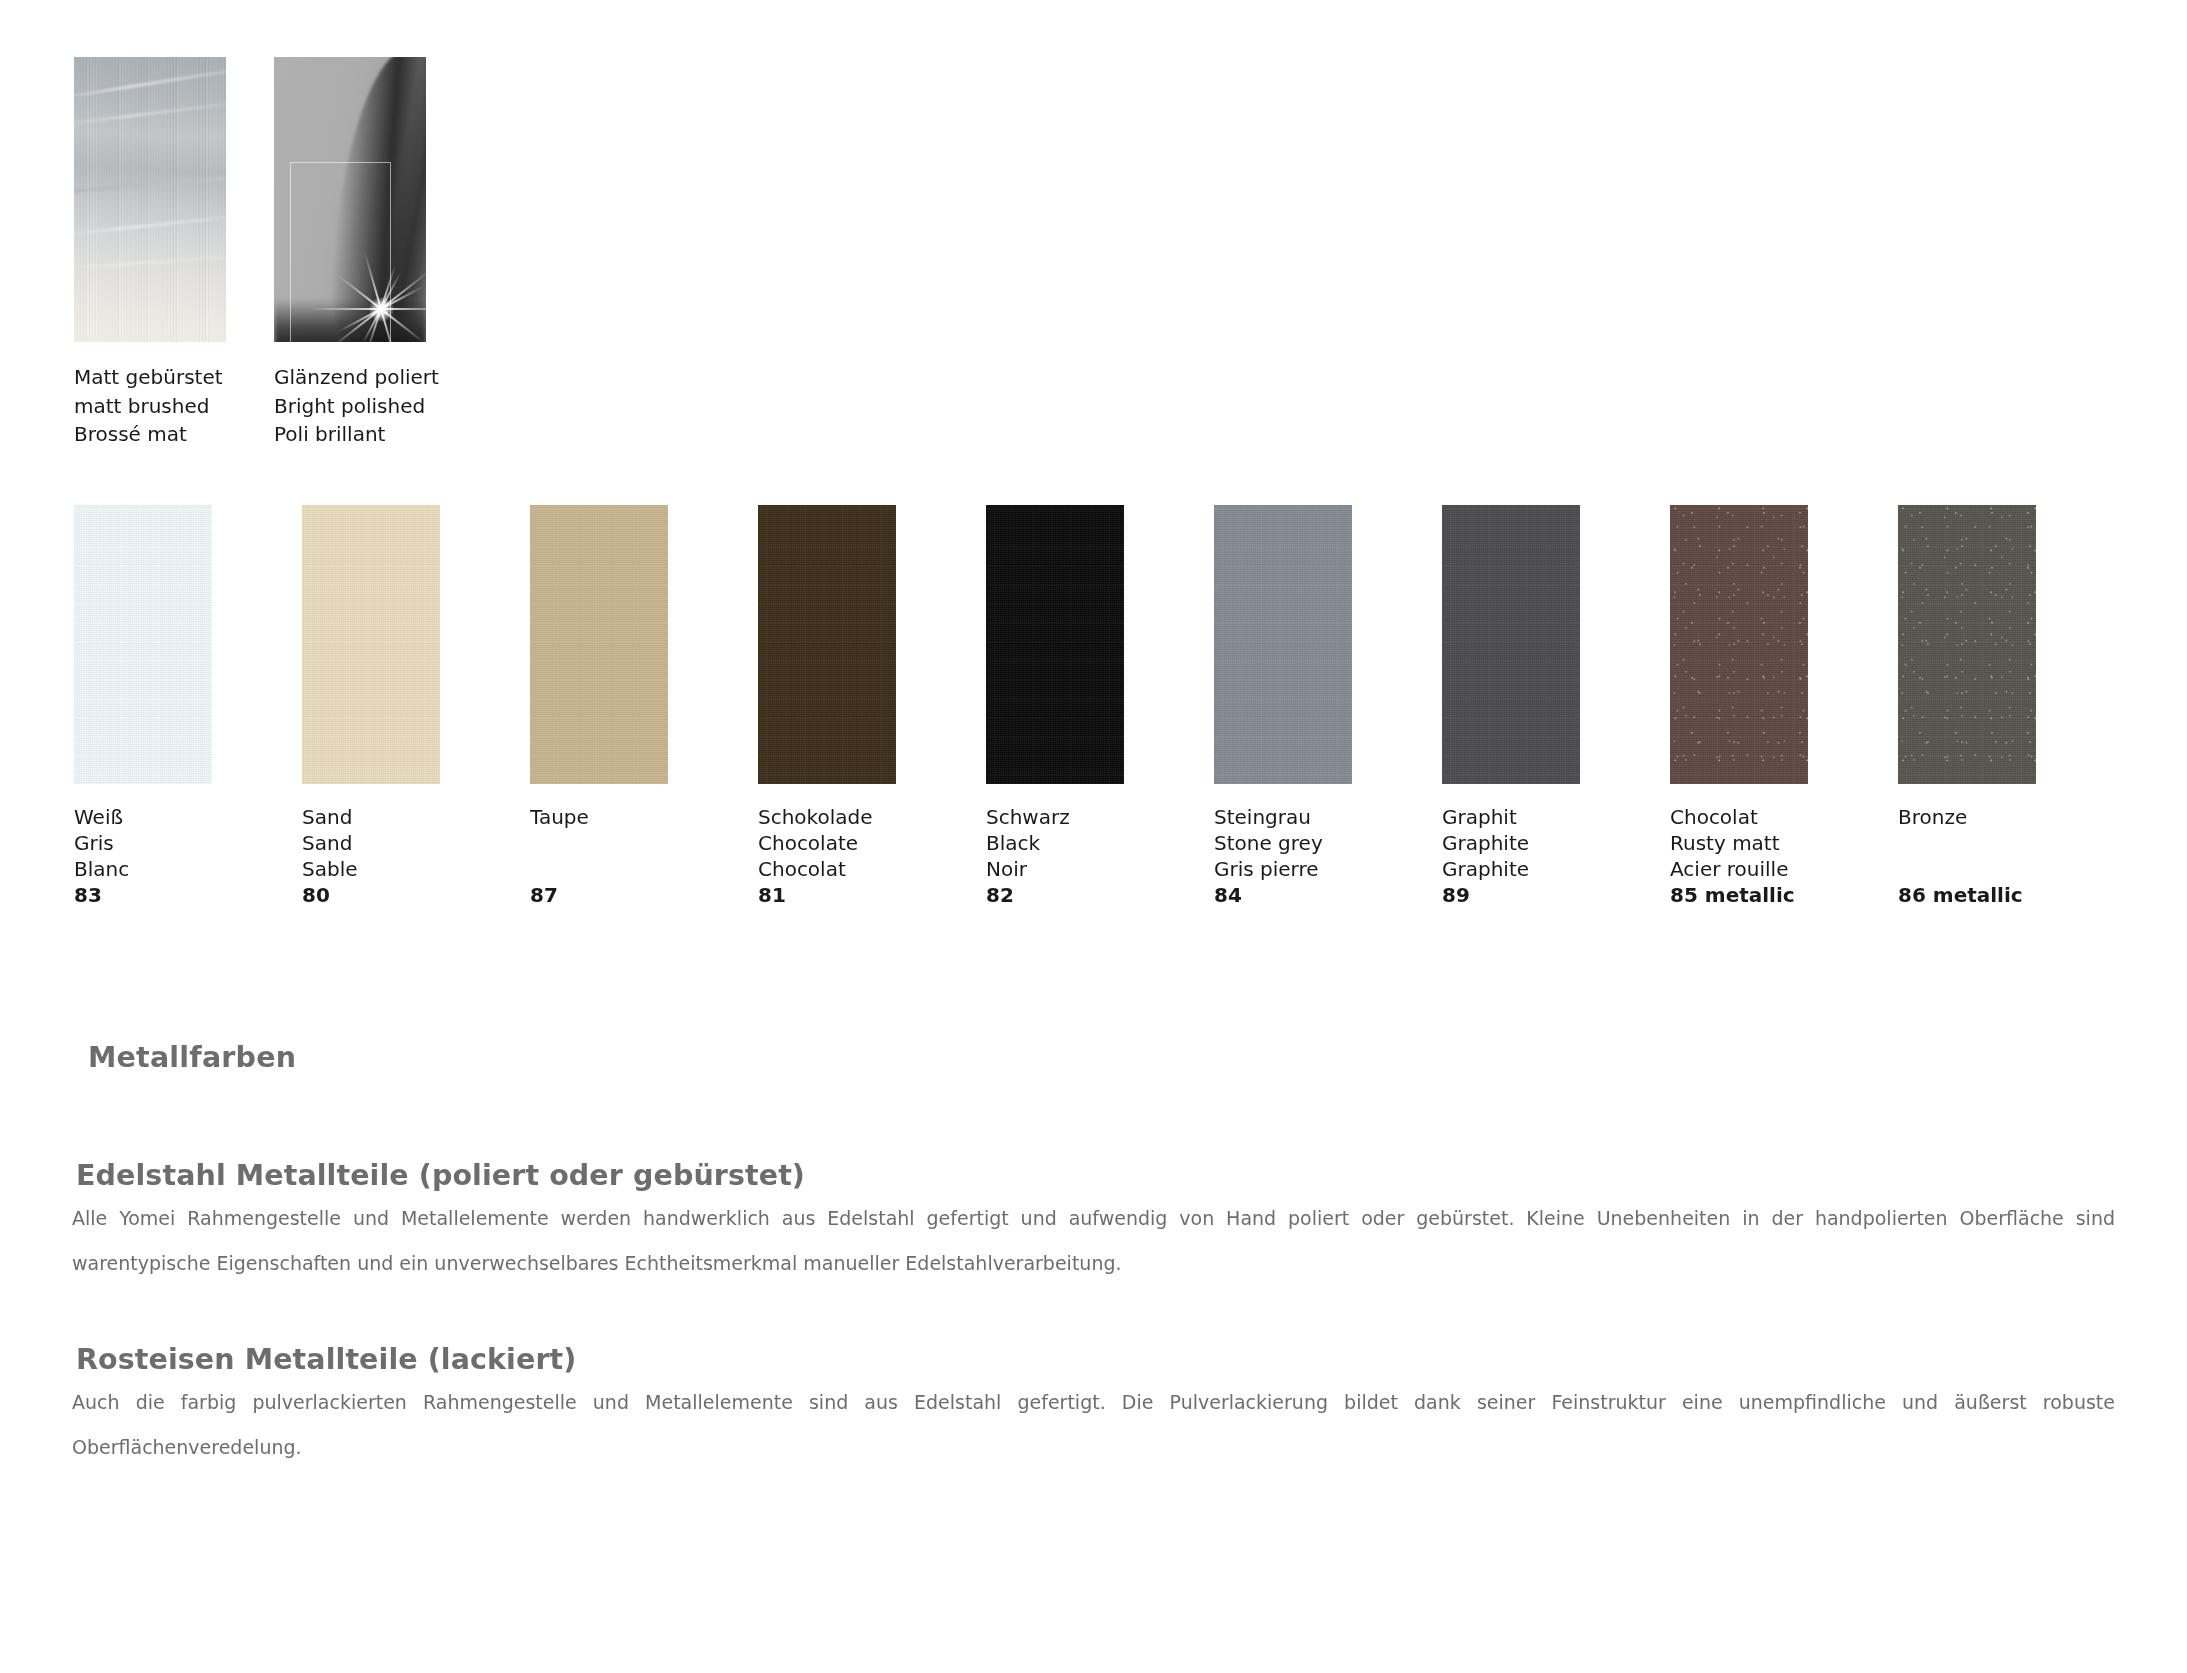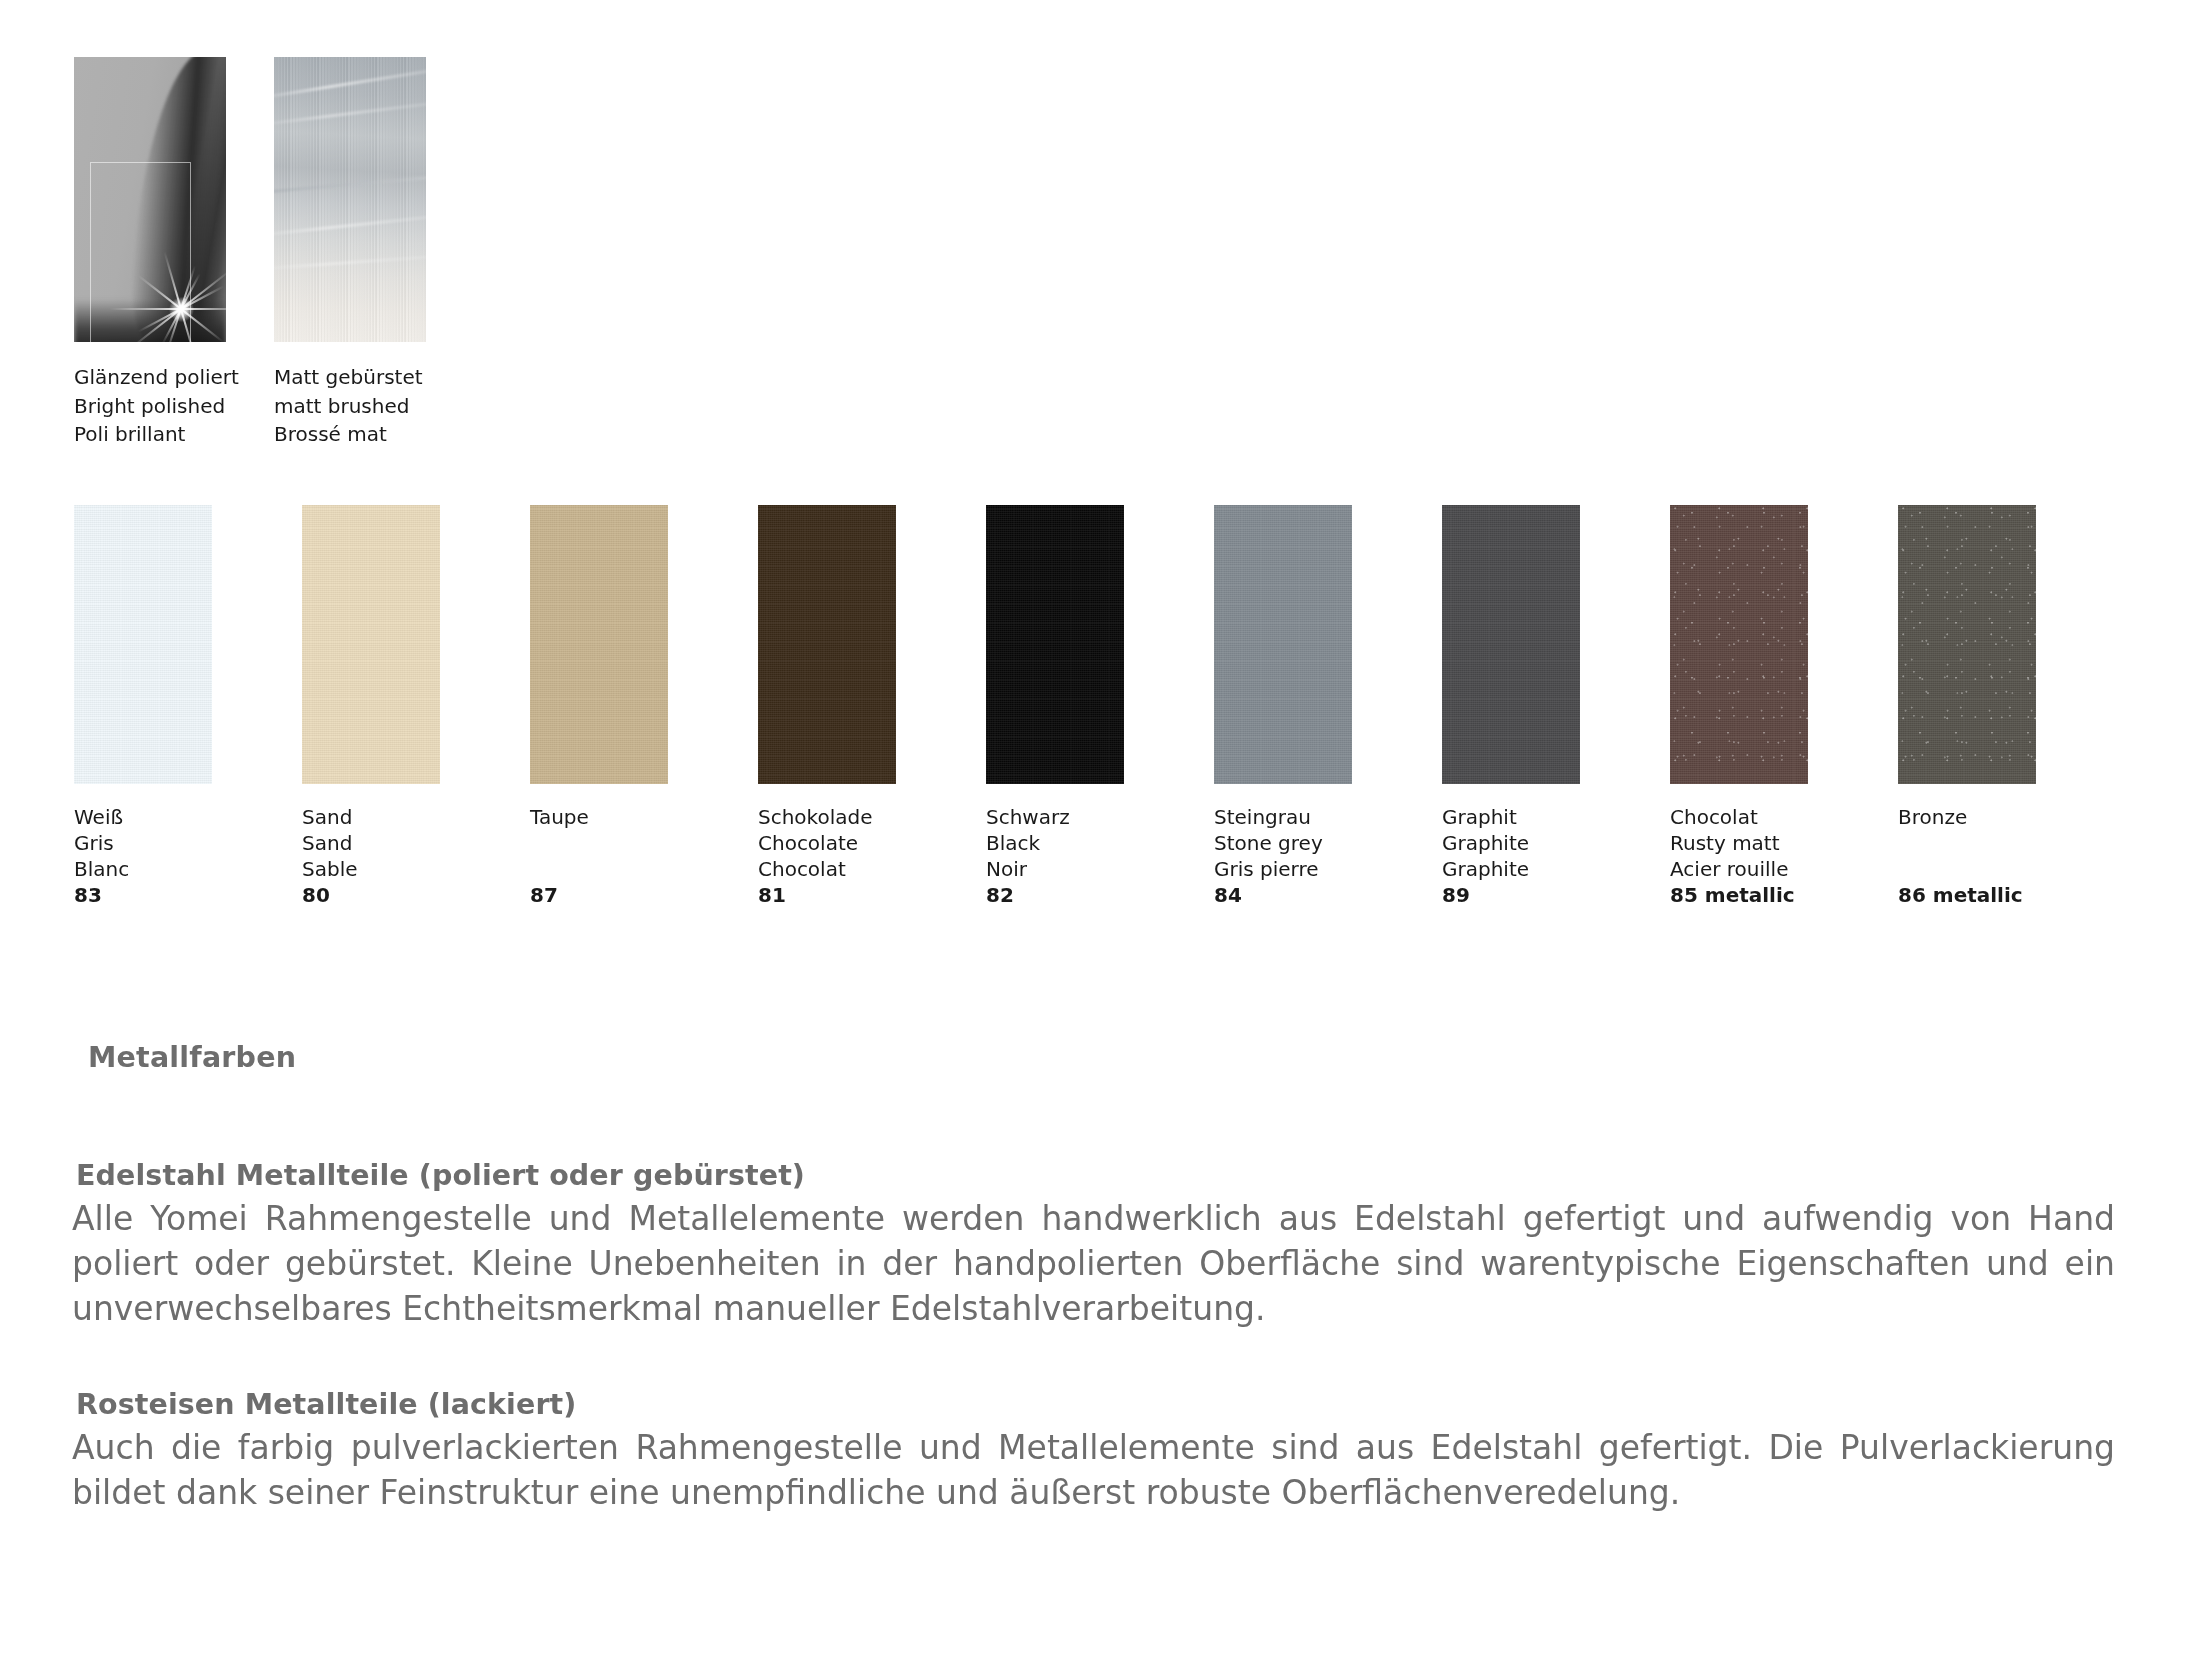--- a/index.html
+++ b/index.html
@@ -205,35 +205,50 @@
     margin: 16px;
   }
   .sub-title {
     font-size: 28.5px;
     font-weight: bold;
     color: #6d6d6d;
     margin: 4px;
     letter-spacing: 0.1px;
   }
   .para {
-    font-size: 33px;
+    font-size: 19px;
     line-height: 45px;
     color: #6d6d6d;
     text-align: justify;
     margin: 0;
   }
   .gap-1 { height: 65px; }
   .gap-2 { height: 53px; }
 </style>
 </head>
 <body>
 
 <div class="page">
 
   <div class="finish-row">
+
+    <div class="finish-item">
+      <div class="finish-chip chip-brushed">
+        <div class="streak s1"></div>
+        <div class="streak s2"></div>
+        <div class="streak s3"></div>
+        <div class="streak s4"></div>
+        <div class="streak s5"></div>
+      </div>
+      <div class="finish-caption">
+        <div>Matt gebürstet</div>
+        <div>matt brushed</div>
+        <div>Brossé mat</div>
+      </div>
+    </div>
 
     <div class="finish-item">
       <div class="finish-chip chip-polished">
         <div class="band"></div>
         <div class="darkbase"></div>
         <div class="outline"></div>
         <div class="flare">
           <i></i>
             <i></i>
             <i></i>
@@ -241,35 +256,20 @@
             <i></i>
             <i></i>
             <i></i>
             <b></b>
         </div>
       </div>
       <div class="finish-caption">
         <div>Glänzend poliert</div>
         <div>Bright polished</div>
         <div>Poli brillant</div>
-      </div>
-    </div>
-
-    <div class="finish-item">
-      <div class="finish-chip chip-brushed">
-        <div class="streak s1"></div>
-        <div class="streak s2"></div>
-        <div class="streak s3"></div>
-        <div class="streak s4"></div>
-        <div class="streak s5"></div>
-      </div>
-      <div class="finish-caption">
-        <div>Matt gebürstet</div>
-        <div>matt brushed</div>
-        <div>Brossé mat</div>
       </div>
     </div>
 
   </div>
 
   <div class="color-row" id="color-row">
       <div class="color-item">
         <div class="color-chip" style="background: rgb(238, 245, 249);">
           <div class="grain"></div>
         </div>

